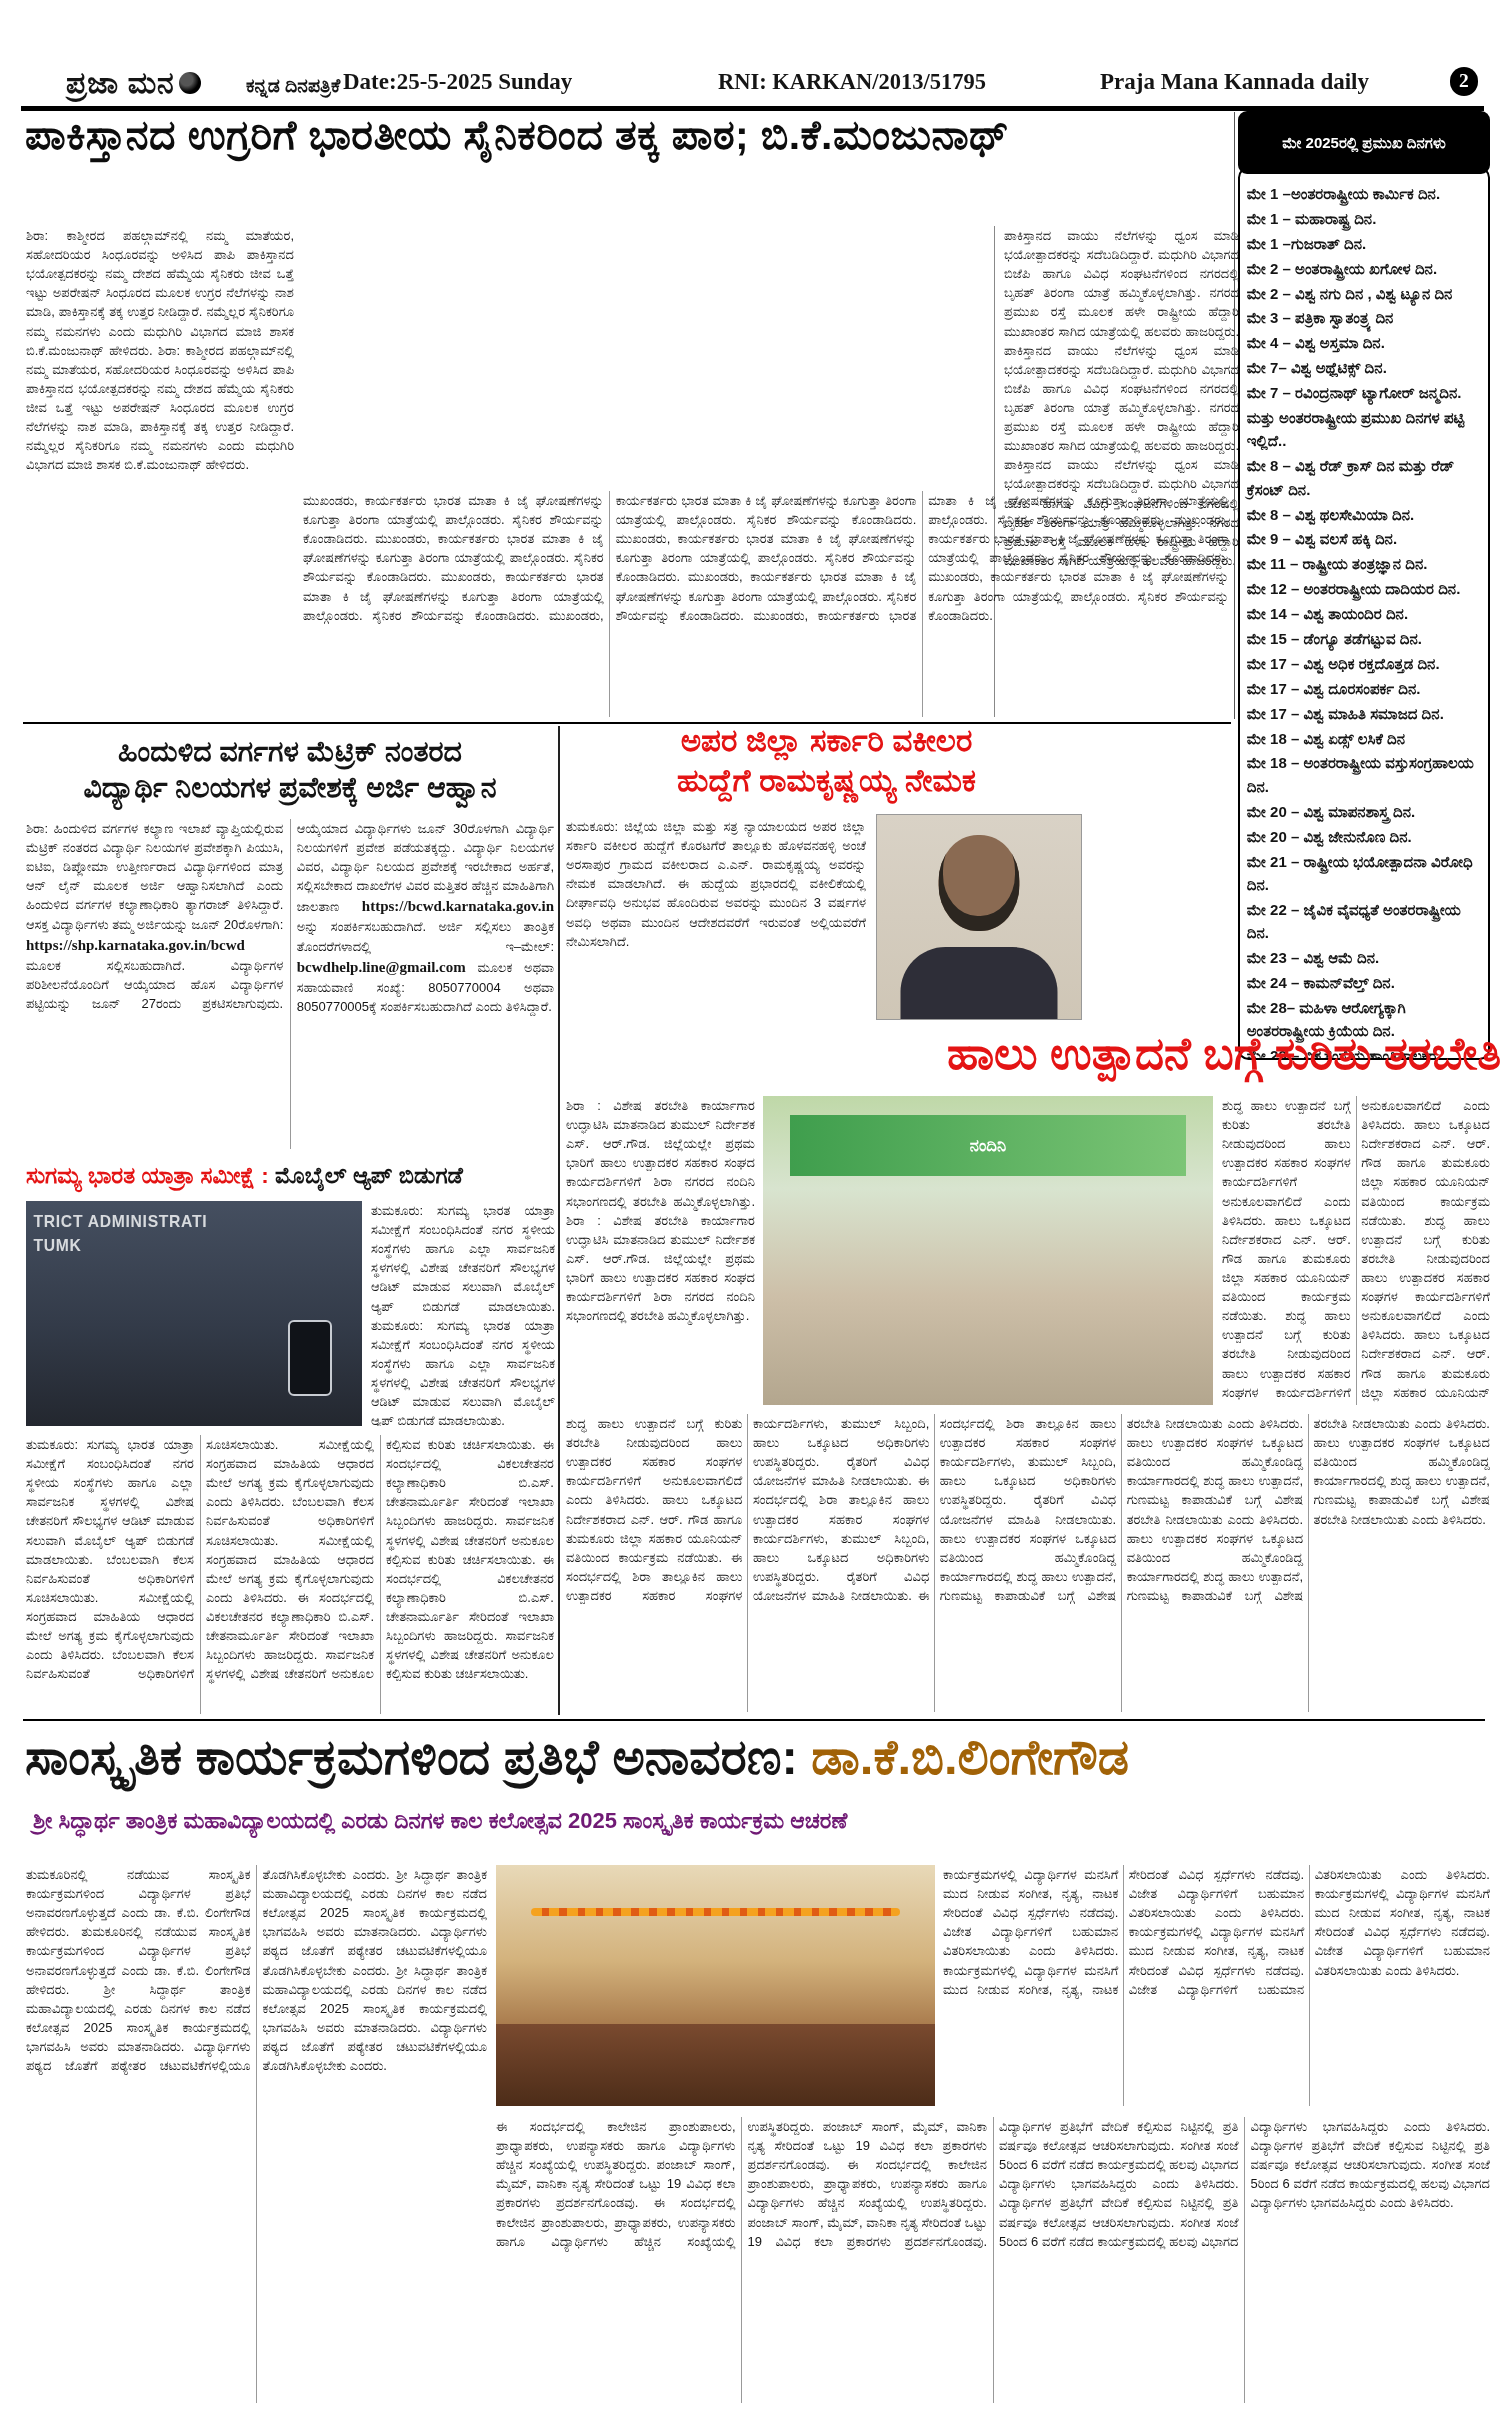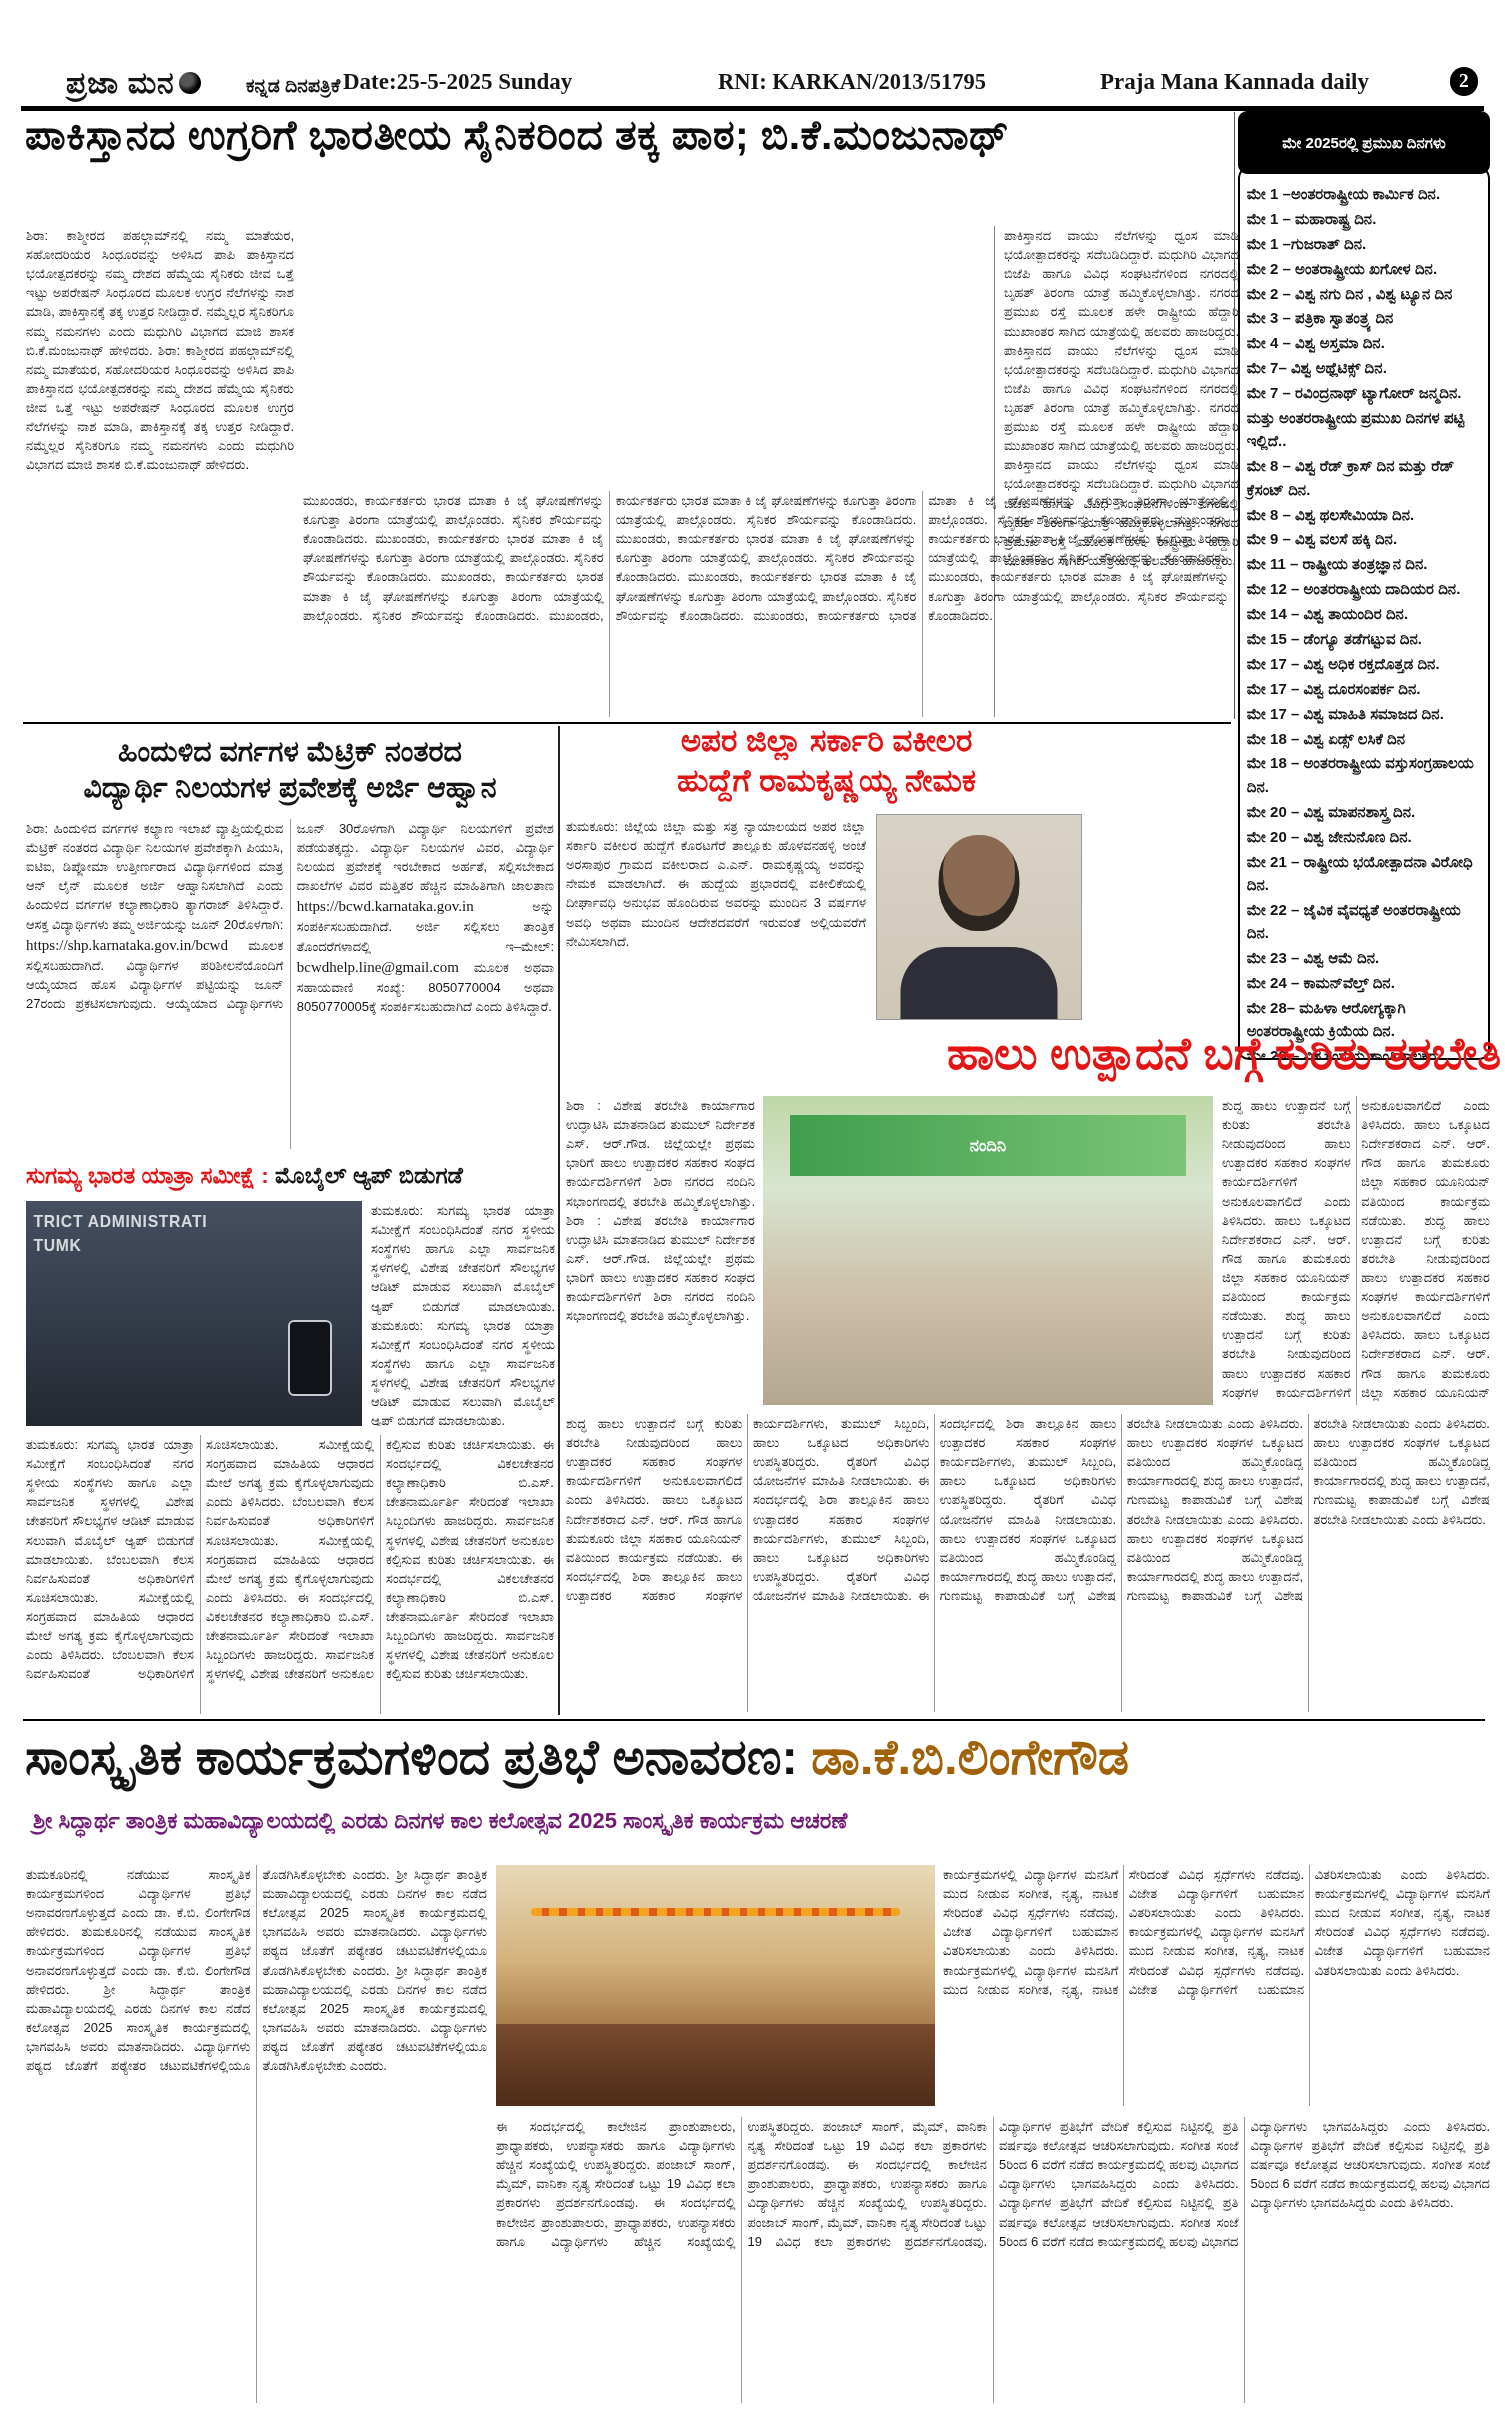--- a/index.html
+++ b/index.html
@@ -36,21 +36,21 @@
               background:linear-gradient(180deg,#6f8b3e 0%,#8aa04e 18%,#b9c49a 38%,#cfd2c2 55%,#9b9c8b 78%,#6f705f 100%);}
   .flag{position:absolute;width:31.5px;height:21px;background:linear-gradient(180deg,#f5821f 0 33%,#fff 33% 66%,#1c7a3c 66% 100%);
         box-shadow:0 0 0 0.7px rgba(0,0,0,.2);}
   .banner{position:absolute;left:24%;top:44%;width:46%;height:26%;background:#eef2f6;border:1.5px solid #94a0ae;
           display:flex;align-items:center;justify-content:center;color:#1c3f8f;font-weight:bold;font-size:19.5px;overflow:hidden;}
   .lead-col-right{position:absolute;left:994px;top:226px;width:235px;height:491px;border-left:0.7px solid #888;padding-left:9px;}
   .lead-below{position:absolute;left:303px;top:491px;width:926px;height:226px;column-count:3;column-gap:12px;column-rule:0.7px solid #999;}
   
   .hostel-head{position:absolute;left:26px;top:733px;width:528px;text-align:center;font-size:28.5px;font-weight:bold;line-height:1.28;}
   .hostel-body{position:absolute;left:26px;top:819px;width:528px;height:330px;column-count:2;column-gap:13.5px;column-rule:0.7px solid #999;}
-  .url{font-family:"Liberation Serif",serif;font-weight:normal;font-size:15px;}
+  .url{font-family:"Liberation Serif",serif;font-weight:bold;font-size:15px;}
   
   .law-head{position:absolute;left:564px;top:721px;width:525px;text-align:center;font-size:31px;font-weight:bold;color:#e41414;line-height:1.3;}
   .law-body{position:absolute;left:566px;top:817px;width:300px;height:206px;}
   .law-photo{position:absolute;left:876px;top:814px;width:204px;height:204px;background:linear-gradient(180deg,#d9d2c6 0%,#cfc6b6 100%);border:0.7px solid #999;}
   .law-photo .head{position:absolute;left:50%;top:19.5px;transform:translateX(-50%);width:81px;height:96px;border-radius:48%;
                    background:#8a6a52;box-shadow:0 -10.5px 0 4.5px #2c2620 inset;}
   .law-photo .torso{position:absolute;left:50%;bottom:0;transform:translateX(-50%);width:157px;height:72px;border-radius:45px 45px 0 0;background:#2e2e38;}
   
   .milk-head{position:absolute;left:572px;top:1028px;width:929px;font-size:45px;font-weight:bold;color:#e41414;text-align:right;white-space:nowrap;}
   .milk-colA{position:absolute;left:566px;top:1096px;width:189px;height:309px;}

